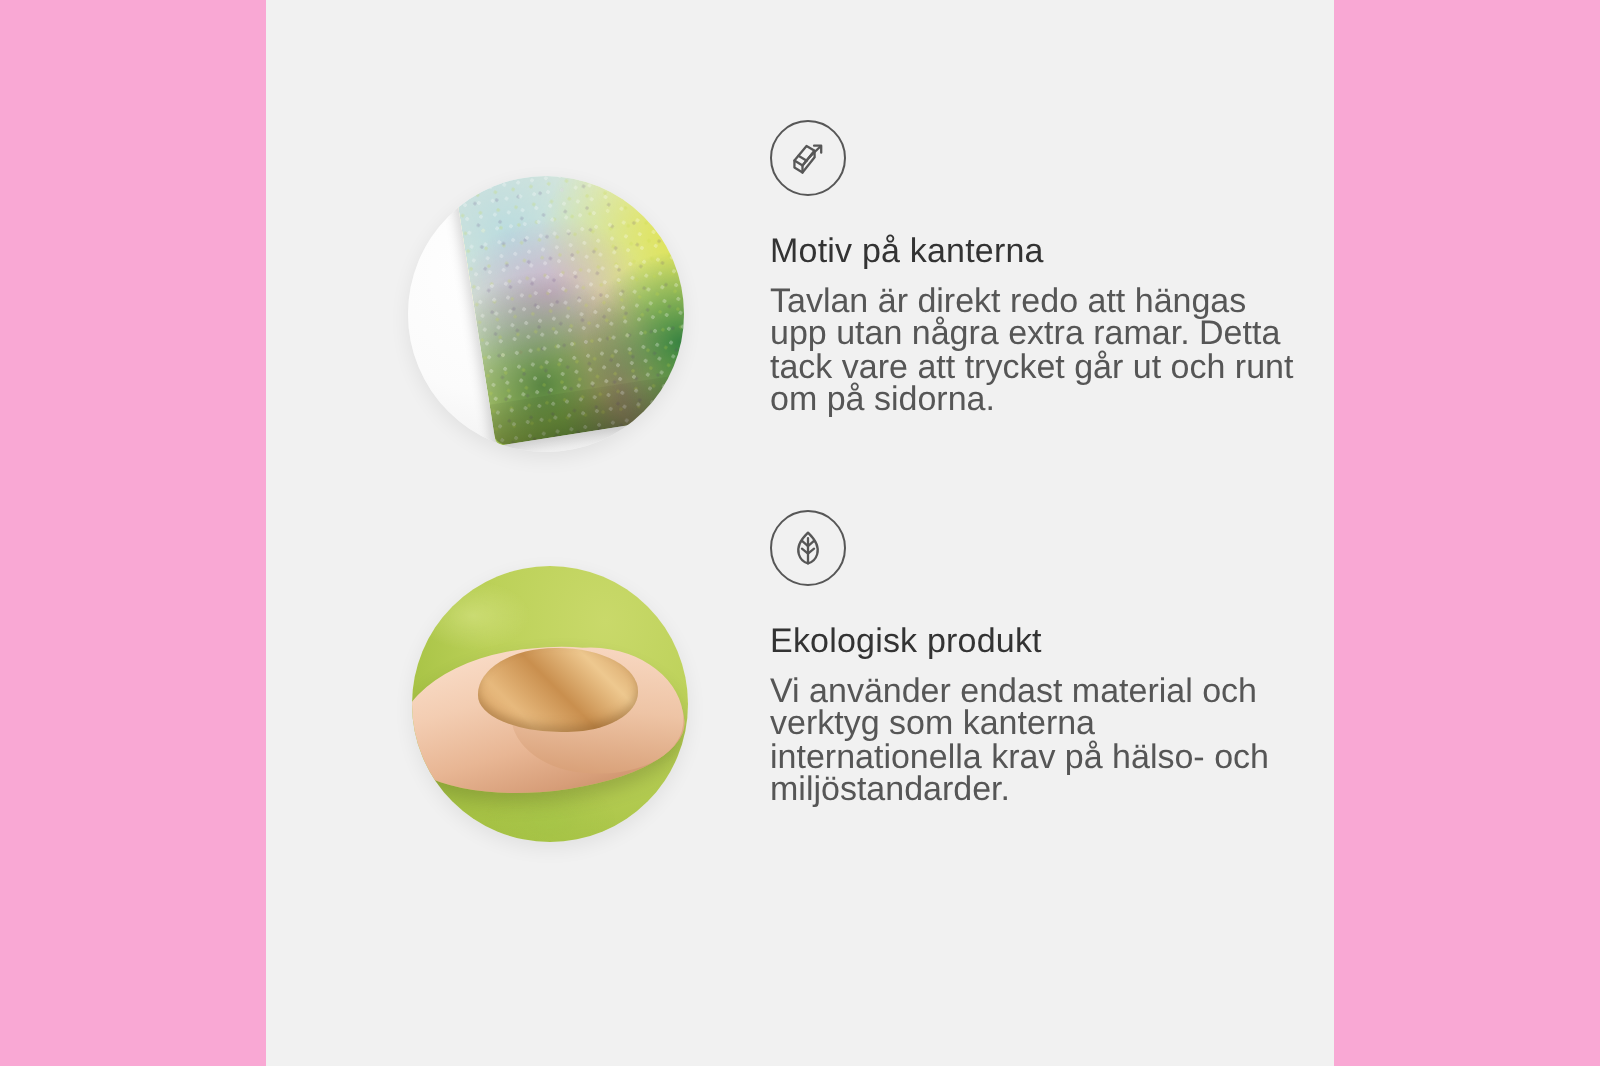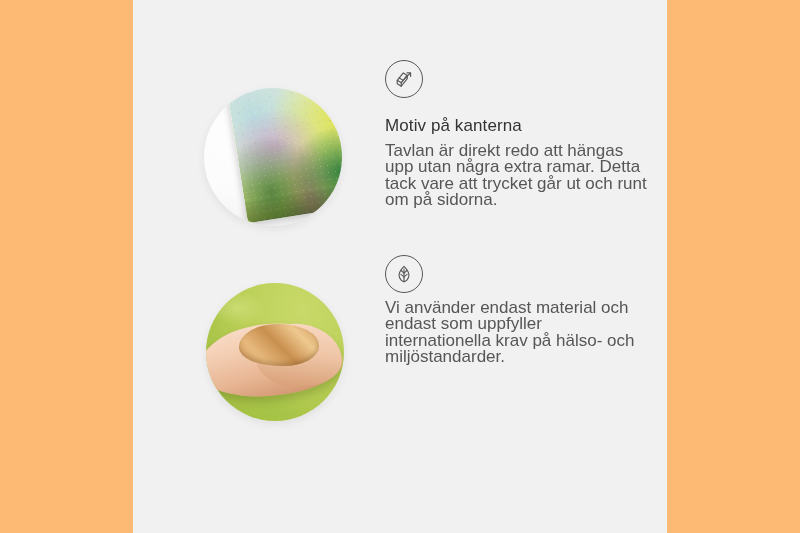--- a/index.html
+++ b/index.html
@@ -11,21 +11,21 @@
     width: 800px;
     height: 533px;
     font-family: "Liberation Sans", sans-serif;
     overflow: hidden;
   }
 
   #stage {
     position: relative;
     width: 800px;
     height: 533px;
-    background: #fdba74;
+    background: #f9a8d4;
   }
 
   
   .panel {
     position: absolute;
     left: 133px;
     top: 0;
     width: 534px;
     height: 533px;
     background: #f1f1f1;
@@ -247,18 +247,19 @@
         <svg width="22" height="22" viewBox="0 0 24 24" fill="none" stroke="#575757" stroke-width="1.25" stroke-linecap="round" stroke-linejoin="round">
           <path d="M12 3.6 C16.6 8.0 18.0 12.2 17.0 15.4 C16.2 18.1 14.2 19.8 12 20.4
                    C9.8 19.8 7.8 18.1 7.0 15.4 C6.0 12.2 7.4 8.0 12 3.6 Z"></path>
           <path d="M12 6.6 L12 20.4"></path>
           <path d="M12 11.0 L8.9 8.2"></path>
           <path d="M12 11.0 L15.1 8.2"></path>
           <path d="M12 15.1 L8.7 12.4"></path>
           <path d="M12 15.1 L15.3 12.4"></path>
         </svg>
       </div>
-      <p class="feature-body">Vi använder endast material och endast som uppfyller internationella krav på hälso- och miljöstandarder.</p>
+      <h2 class="feature-title">Ekologisk produkt</h2>
+      <p class="feature-body">Vi använder endast material och verktyg som kanterna internationella krav på hälso- och miljöstandarder.</p>
     </div>
 
   </section>
 
 </div>
 
 </body></html>

